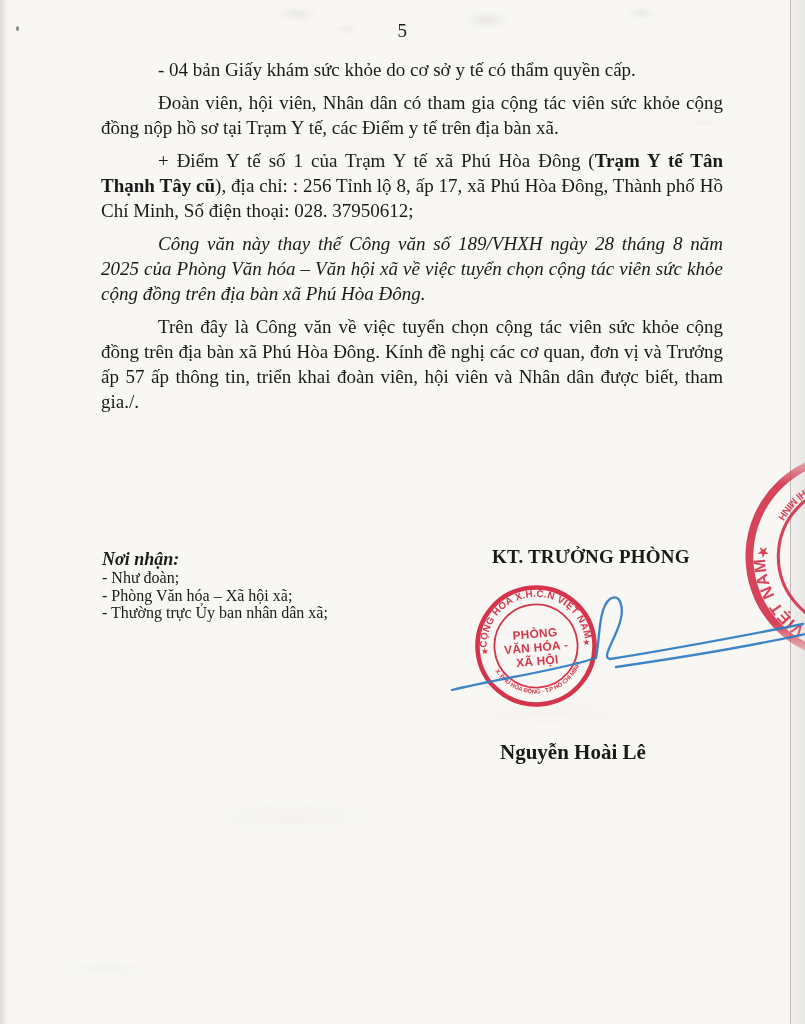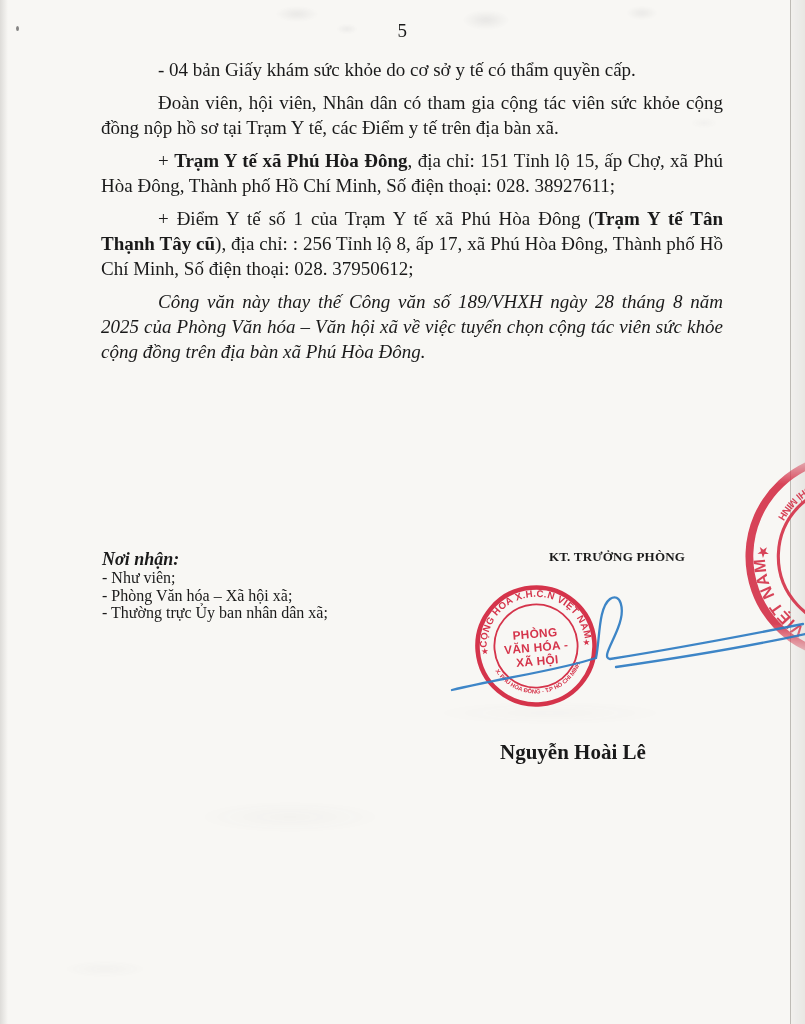--- a/index.html
+++ b/index.html
@@ -30,22 +30,22 @@
   .body-text{position:absolute;left:101px;top:57px;width:622px;
     font-size:19px;line-height:25px;text-align:justify;}
   .para{margin:0 0 8px 0;text-indent:57px;}
   .para .b{font-weight:bold;}
   .para .i{font-style:italic;}
 
   .recipients{position:absolute;left:102px;top:549px;width:330px;}
   .recipients-heading{font-weight:bold;font-style:italic;font-size:18px;line-height:20px;}
   .recipient-item{font-size:16px;line-height:16.5px;margin-top:1px;}
 
-  .sig-titles{position:absolute;left:492px;top:546px;width:250px;text-align:center;
-    font-weight:bold;font-size:13px;line-height:22px;letter-spacing:.2px;}
+  .sig-titles{position:absolute;left:492px;top:546px;width:250px;
+    font-weight:bold;font-size:19px;line-height:22px;letter-spacing:.2px;}
 
   .signer-name{position:absolute;left:500px;top:706px;width:240px;
     font-weight:bold;font-size:21px;margin-top:34px;}
 
   .stamp{position:absolute;pointer-events:none;}
   .stamp-main{left:472px;top:582px;transform:rotate(-5deg);}
   .stamp-partial{left:740px;top:447px;transform:rotate(182deg);opacity:.92;
     -webkit-mask-image:linear-gradient(180deg,transparent 1%,#000 18%,#000 82%,transparent 99%);
     mask-image:linear-gradient(180deg,transparent 1%,#000 18%,#000 82%,transparent 99%);}
   .stamp svg{display:block;}
@@ -68,29 +68,29 @@
   <div class="smudge" style="left:690px;top:118px;width:28px;height:10px;opacity:.07;"></div>
   <div class="smudge" style="left:190px;top:800px;width:200px;height:34px;opacity:.05;"></div>
   <div class="smudge" style="left:420px;top:700px;width:260px;height:26px;opacity:.04;"></div>
   <div class="smudge" style="left:60px;top:960px;width:90px;height:18px;opacity:.05;"></div>
 
   <div class="page-number">5</div>
 
   <div class="body-text">
       <p class="para"><span>- 04 bản Giấy khám sức khỏe do cơ sở y tế có thẩm quyền cấp.</span></p>
       <p class="para"><span>Đoàn viên, hội viên, Nhân dân có tham gia cộng tác viên sức khỏe cộng đồng nộp hồ sơ tại Trạm Y tế, các Điểm y tế trên địa bàn xã.</span></p>
-      <p class="para"><span>+ </span><span class="b">Trạm Y tế xã Phú Hòa Đông</span><span>, địa chỉ: 151 Tỉnh lộ 15, ấp Chợ, xã Phú Hòa Đông, Thành phố Hồ Chí Minh, Số điện thoại: 028. 38927611;</span></p>
       <p class="para"><span>+ Điểm Y tế số 1 của Trạm Y tế xã Phú Hòa Đông (</span><span class="b">Trạm Y tế Tân Thạnh Tây cũ</span><span>), địa chỉ: : 256 Tỉnh lộ 8, ấp 17, xã Phú Hòa Đông, Thành phố Hồ Chí Minh, Số điện thoại: 028. 37950612;</span></p>
       <p class="para"><span class="i">Công văn này thay thế Công văn số 189/VHXH ngày 28 tháng 8 năm 2025 của Phòng Văn hóa – Văn hội xã về việc tuyển chọn cộng tác viên sức khỏe cộng đồng trên địa bàn xã Phú Hòa Đông.</span></p>
+      <p class="para"><span>Trên đây là Công văn về việc tuyển chọn cộng tác viên sức khỏe cộng đồng trên địa bàn xã Phú Hòa Đông. Kính đề nghị các cơ quan, đơn vị và Trưởng ấp 57 ấp thông tin, triển khai đoàn viên, hội viên và Nhân dân được biết, tham gia./.</span></p>
     </div>
 
   <div class="recipients">
     <div class="recipients-heading">Nơi nhận:</div>
     <div id="recipients-list">
-        <div class="recipient-item">- Như viên;</div>
+        <div class="recipient-item">- Như đoàn;</div>
         <div class="recipient-item">- Phòng Văn hóa – Xã hội xã;</div>
         <div class="recipient-item">- Thường trực Ủy ban nhân dân xã;</div>
       </div>
   </div>
 
   <div class="sig-titles">
     <div>KT. TRƯỞNG PHÒNG</div>
   </div>
 
   <div class="stamp stamp-main">

